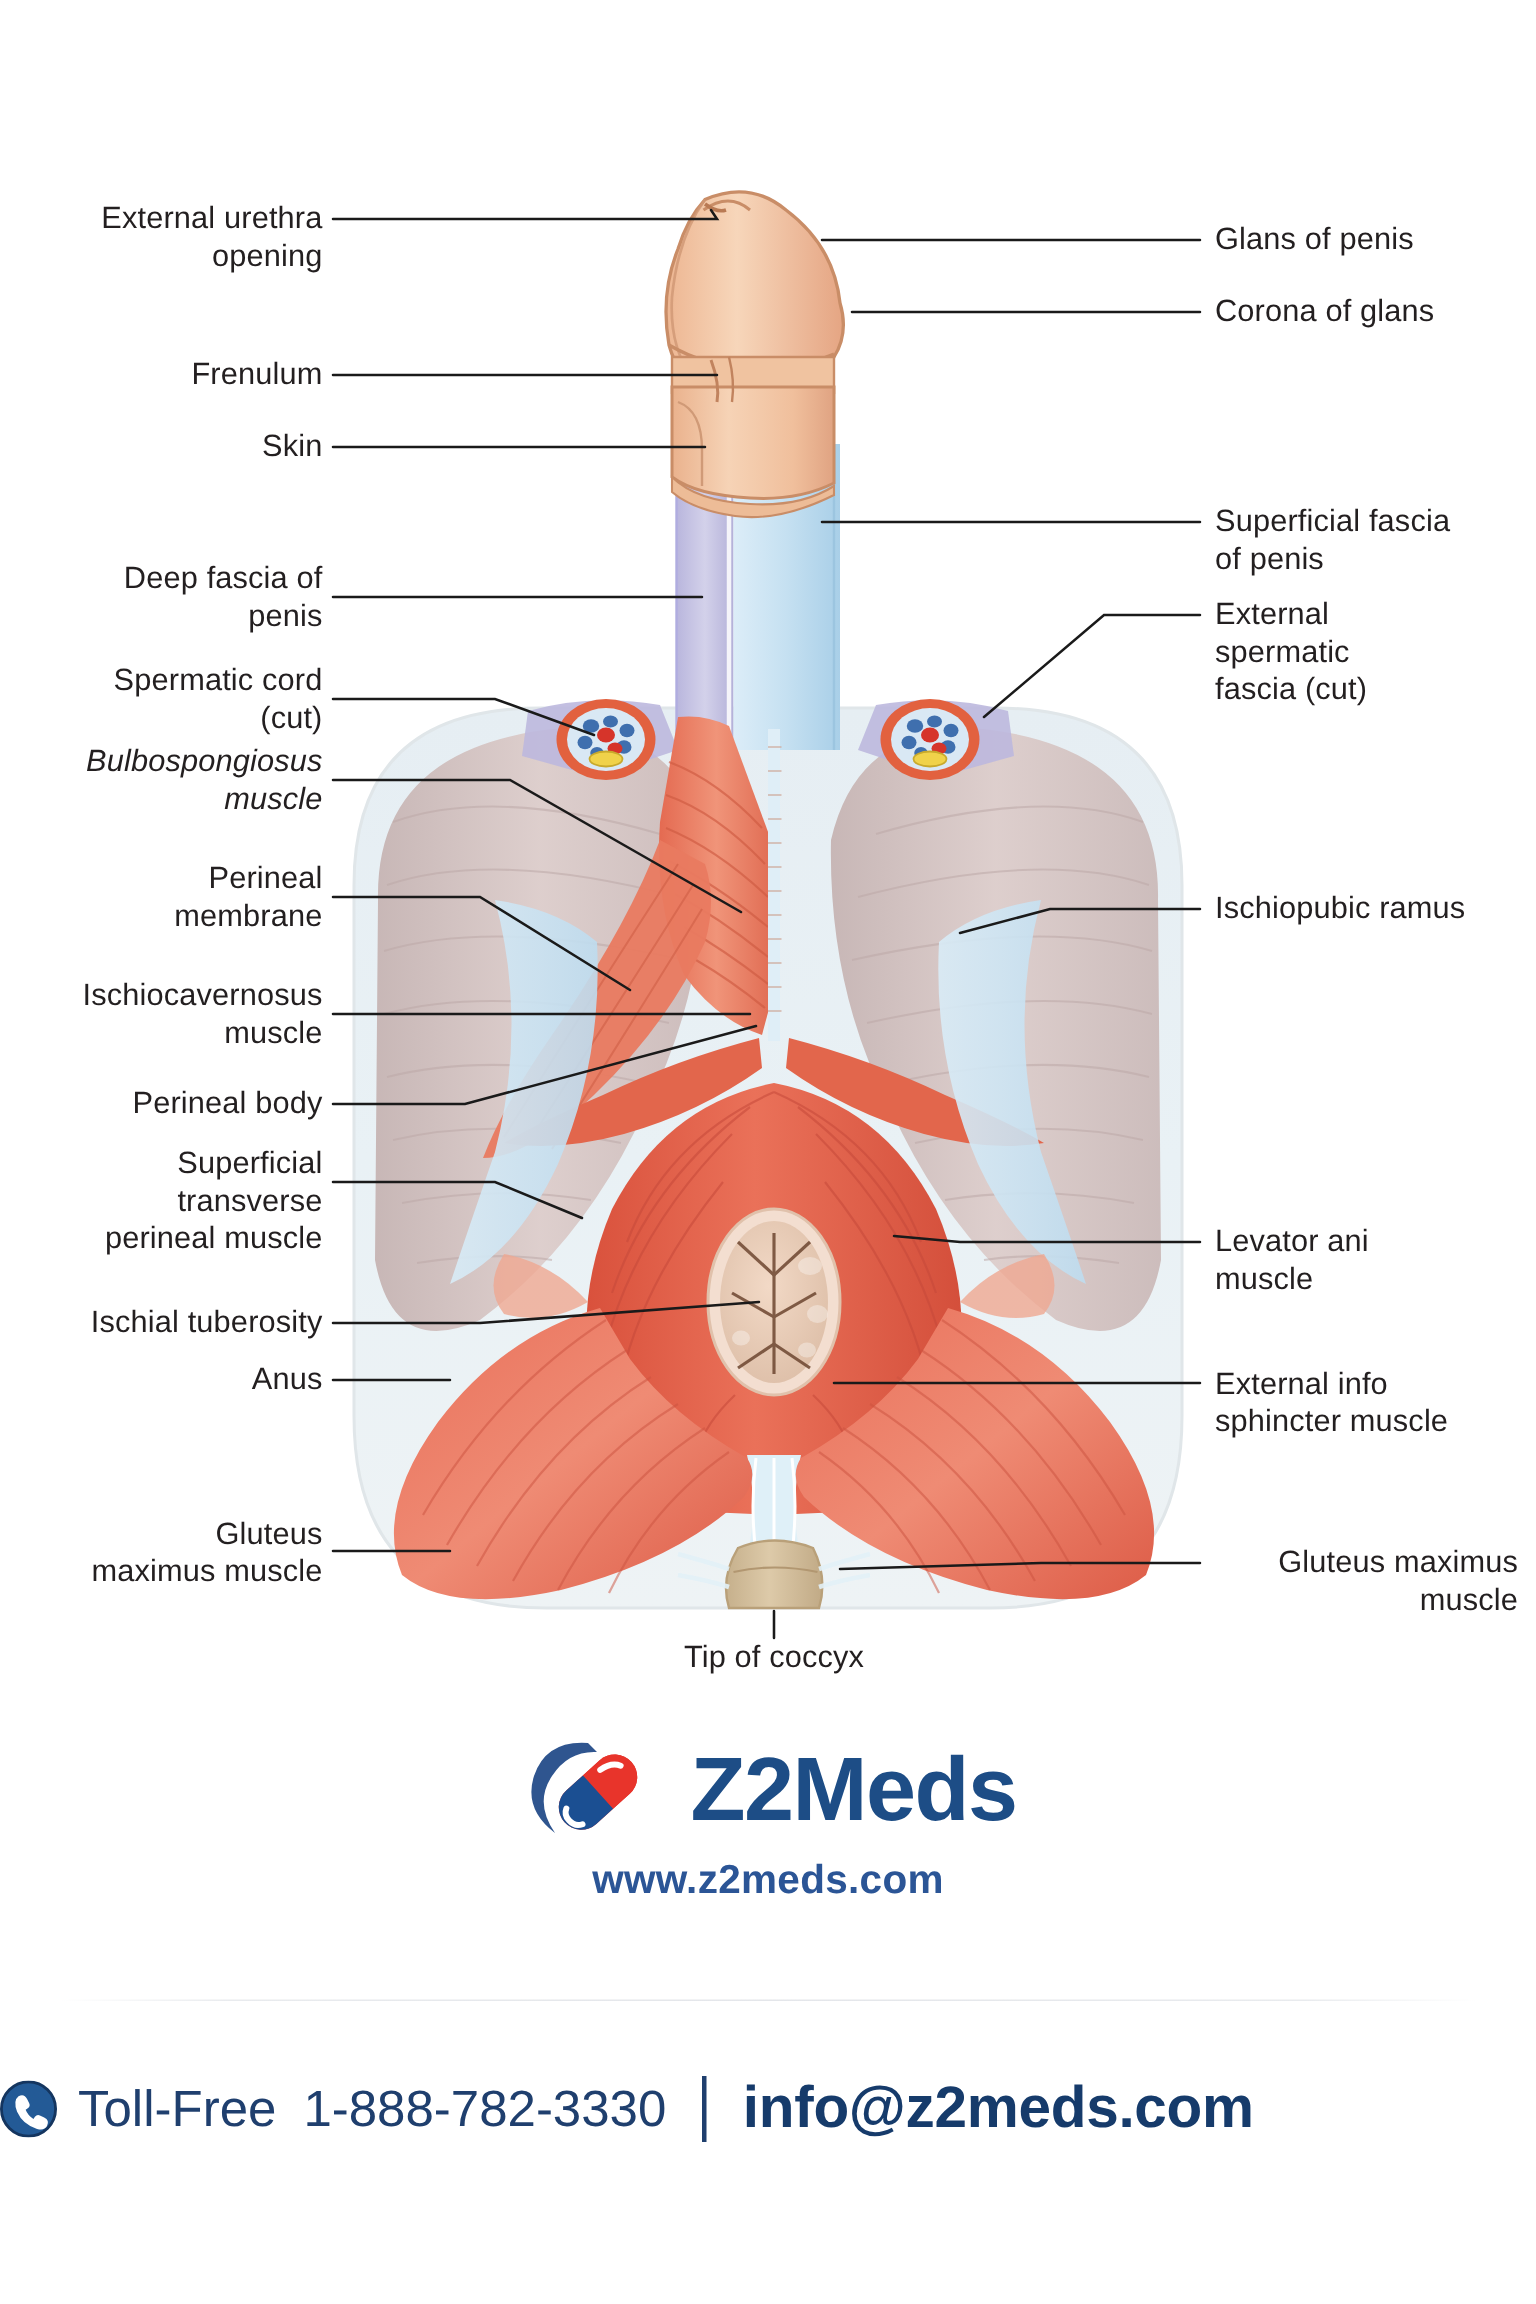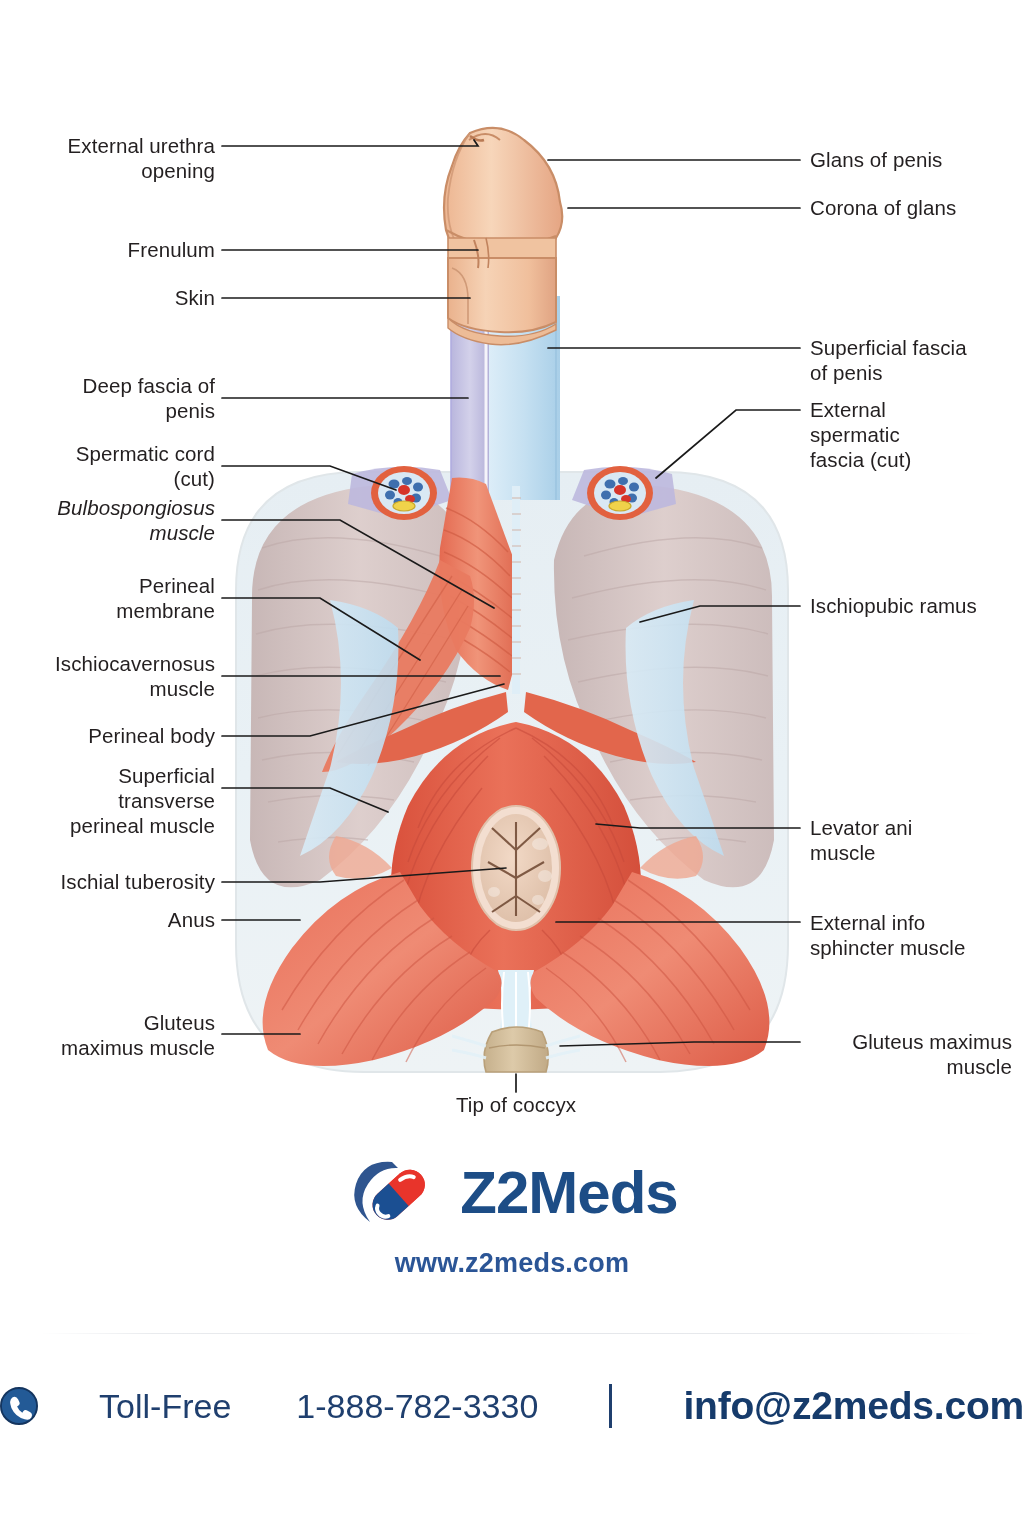--- a/index.html
+++ b/index.html
@@ -15,27 +15,27 @@
   .lbl.l{text-align:left;}
   .lbl.c{text-align:center;}
 
   
   #brand{position:absolute;left:0;top:1150px;width:1024px;text-align:center;}
   #logo-row{display:flex;align-items:center;justify-content:center;gap:10px;height:86px;}
   #logo-mark{width:104px;height:78px;flex:none;}
   #logo-word{font-size:60px;font-weight:bold;color:#1d4d86;letter-spacing:-1px;
              font-family:"Liberation Sans","DejaVu Sans",sans-serif;line-height:1;}
   #tagline{font-size:24px;color:#3b3b3b;margin-top:4px;letter-spacing:.1px;}
-  #weburl{font-size:27px;font-weight:bold;color:#2b5596;margin-top:12px;letter-spacing:.2px;}
+  #weburl{font-size:27px;font-weight:bold;color:#2b5596;margin-top:2px;letter-spacing:.2px;}
 
   #divider{position:absolute;left:40px;top:1333px;width:944px;height:1px;
            background:linear-gradient(to right,#ffffff,#e9ebee 12%,#e4e6ea 50%,#e9ebee 88%,#ffffff);}
 
   #contact{position:absolute;left:0;top:1366px;width:1024px;height:80px;
-           display:flex;align-items:center;justify-content:space-between;gap:0;}
+           display:flex;align-items:center;justify-content:flex-start;gap:0;}
   #phone-icon{width:38px;height:38px;flex:none;margin-right:14px;}
   #tollfree{font-size:34px;color:#1f3f6e;letter-spacing:0px;}
   #tollnum{font-size:34px;color:#1f3f6e;margin-left:18px;letter-spacing:0px;}
   #vbar{width:3px;height:44px;background:#1f3f6e;margin:0 24px;}
   #email{font-size:39px;font-weight:bold;color:#163b6b;letter-spacing:-.2px;}
 </style>
 </head>
 <body>
 
 <div id="figure">

